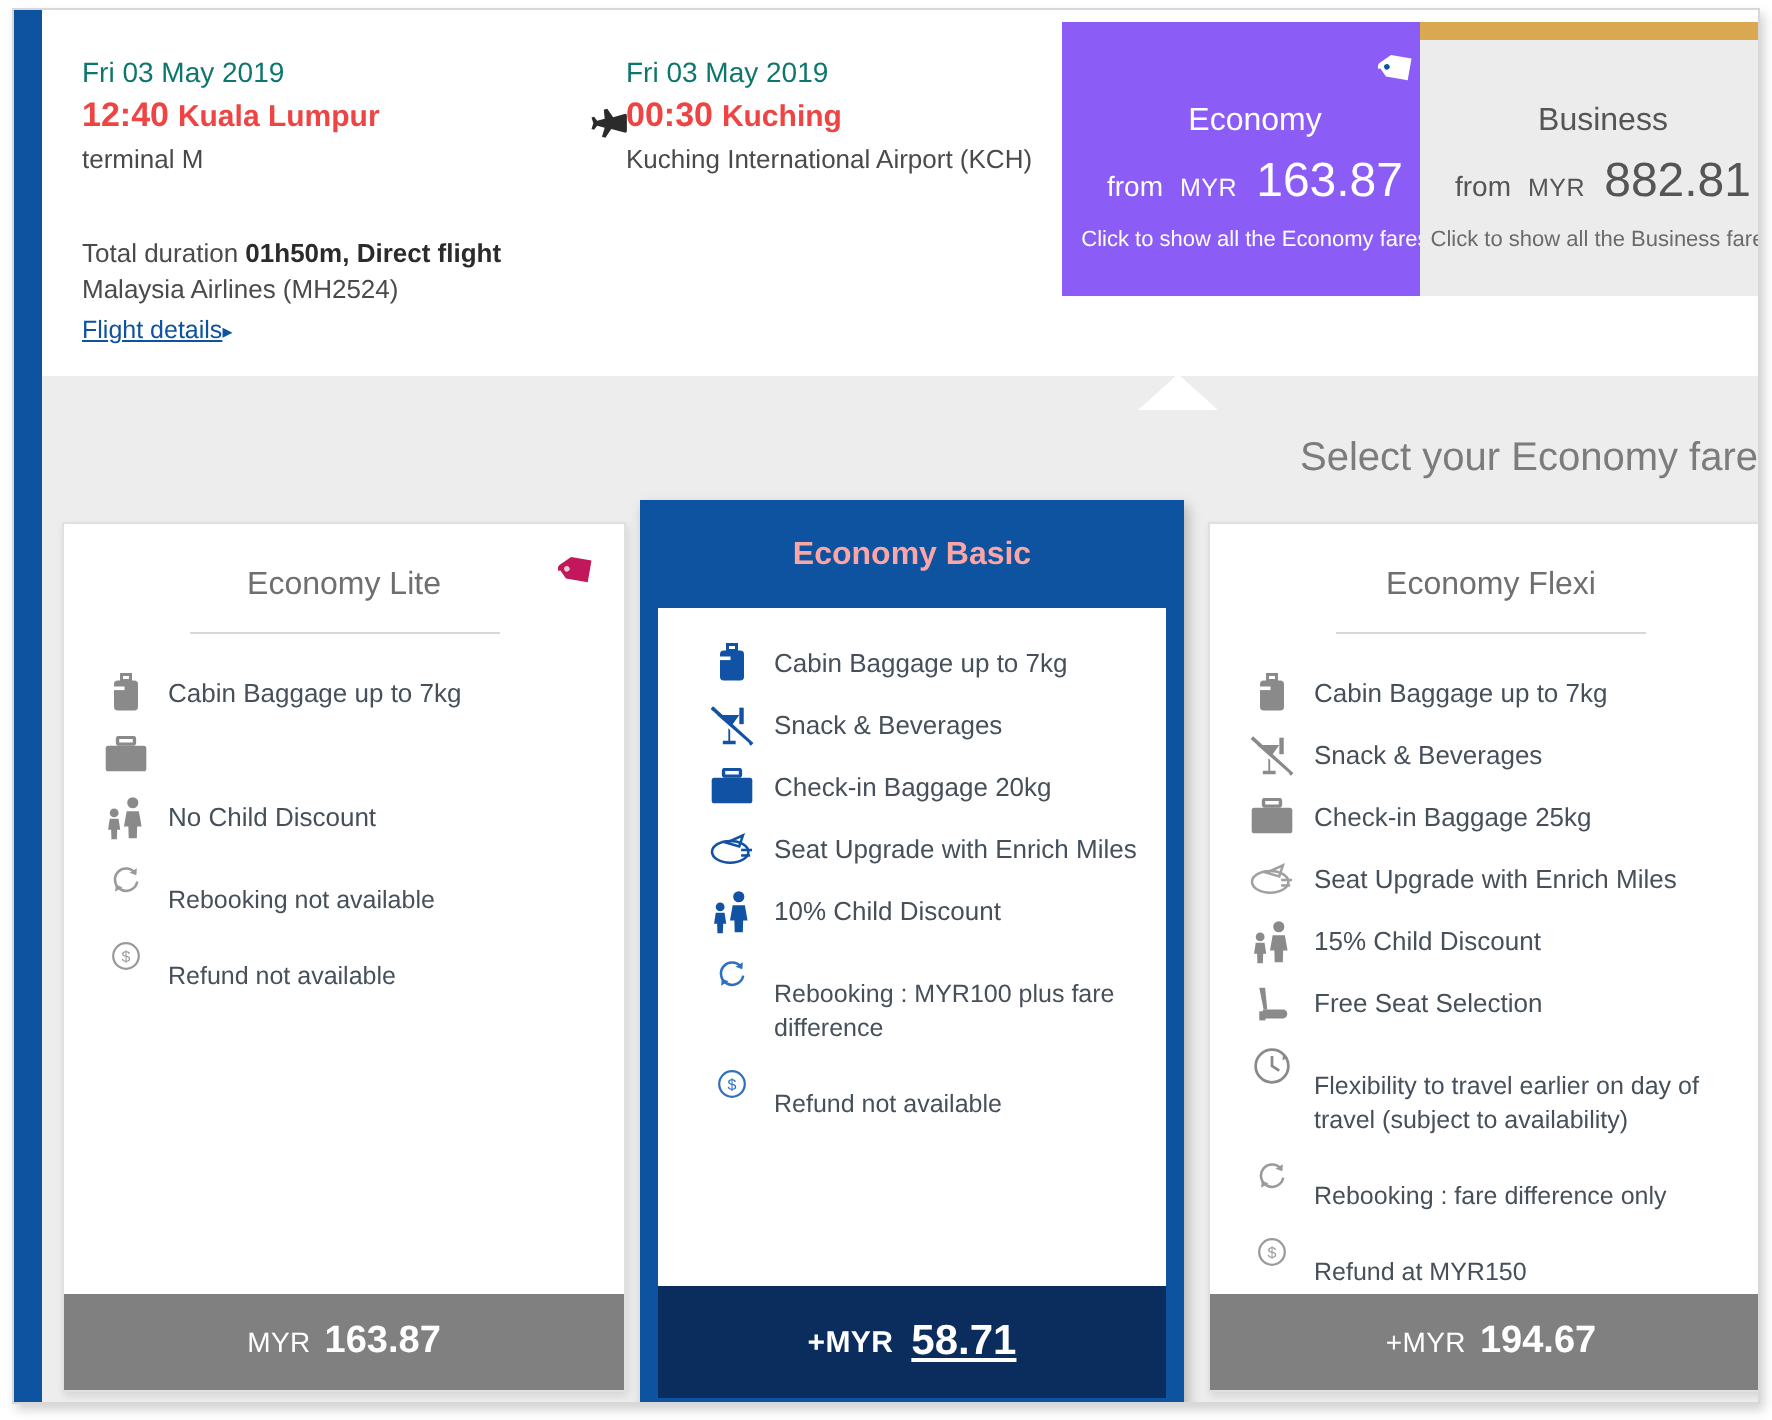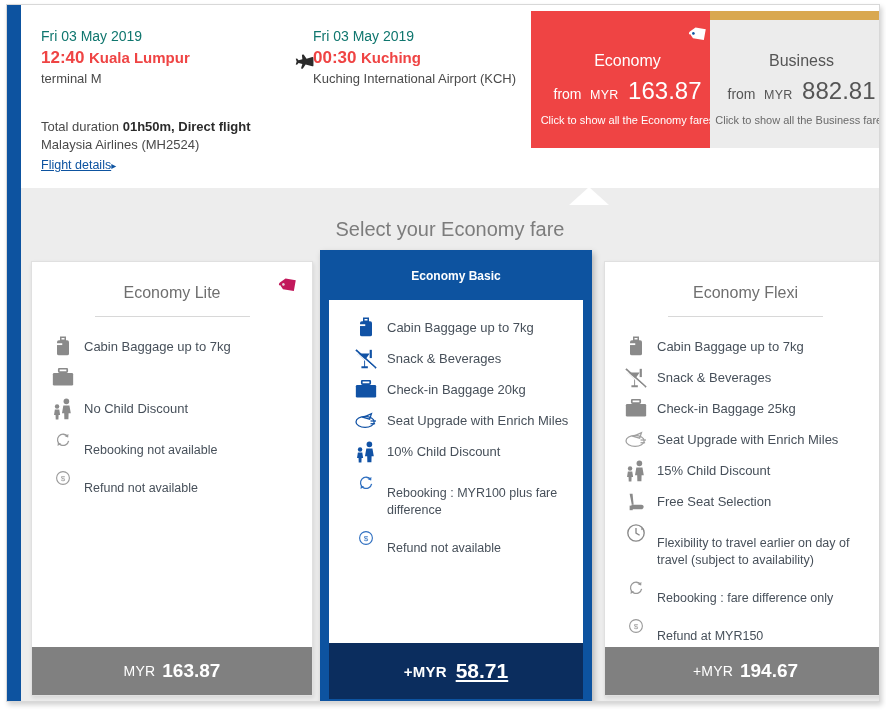--- a/index.html
+++ b/index.html
@@ -105,21 +105,21 @@
     position: absolute;
     top: 6px;
     height: 137px;
     box-sizing: border-box;
     cursor: pointer;
     text-align: center;
   }
   .tab-economy {
     left: 510px;
     width: 193px;
-    background: #ef4444;
+    background: #8b5cf6;
     color: #ffffff;
   }
   .tab-business {
     left: 689px;
     width: 183px;
     background: #ececec;
     color: #555555;
     border-top: 9px solid #d6a council;
   }
   .tab-business {
@@ -168,21 +168,21 @@
     top: -1px;
     width: 0; height: 0;
     border-left: 20px solid transparent;
     border-right: 20px solid transparent;
     border-bottom: 18px solid #ffffff;
   }
   .panel-title {
     position: absolute;
     left: 0; right: 0;
     top: 30px;
-    text-align: center;
+    text-align: right;
     font-size: 20px;
     color: #7c7c7c;
   }
 
   
   .fare-card {
     position: absolute;
     background: #ffffff;
     box-sizing: border-box;
   }
@@ -197,23 +197,23 @@
     padding-top: 22px;
   }
   .head-rule {
     width: 155px;
     height: 1px;
     background: #d8d8d8;
     margin: 14px auto 0;
   }
   .basic-head {
     text-align: center;
-    font-size: 12px;
+    font-size: 16px;
     font-weight: bold;
-    color: #ffffff;
+    color: #fca5a5;
     padding: 19px 0 17px;
   }
   .basic-inner {
     background: #ffffff;
     margin: 0 9px;
     height: 344px;
     overflow: hidden;
   }
 
   .feat-list {

